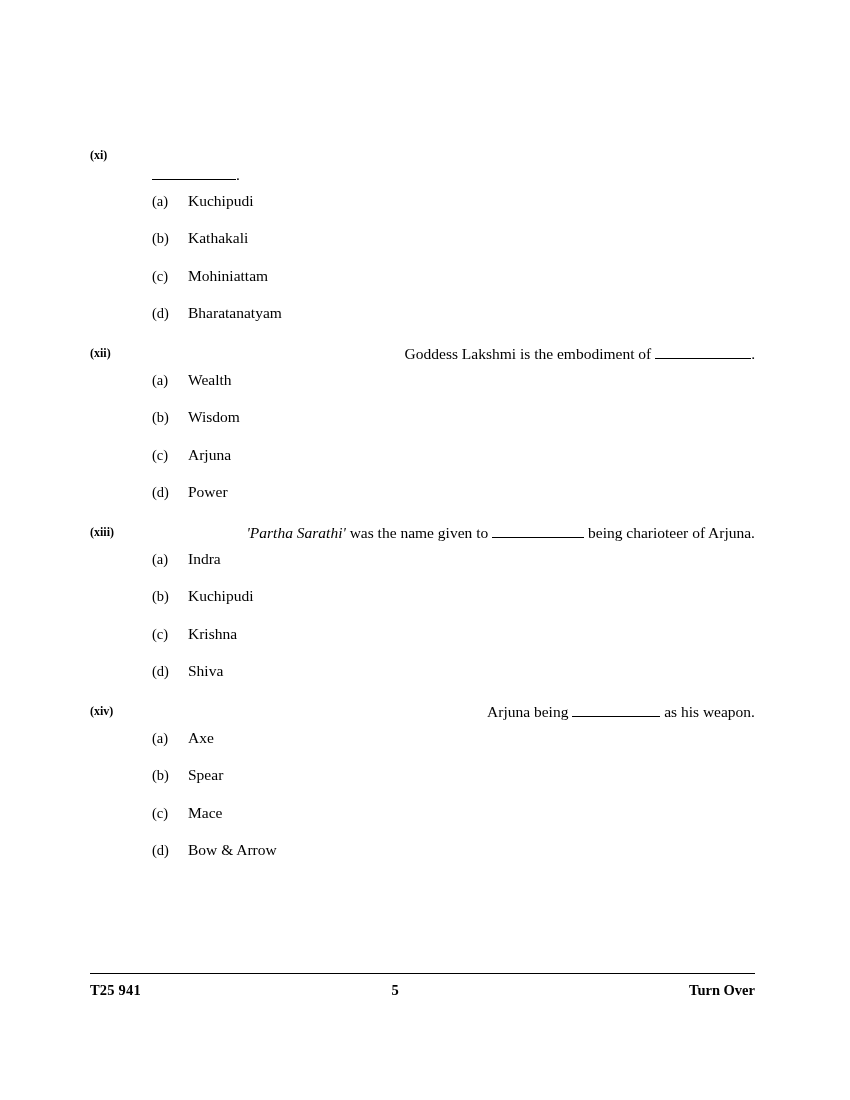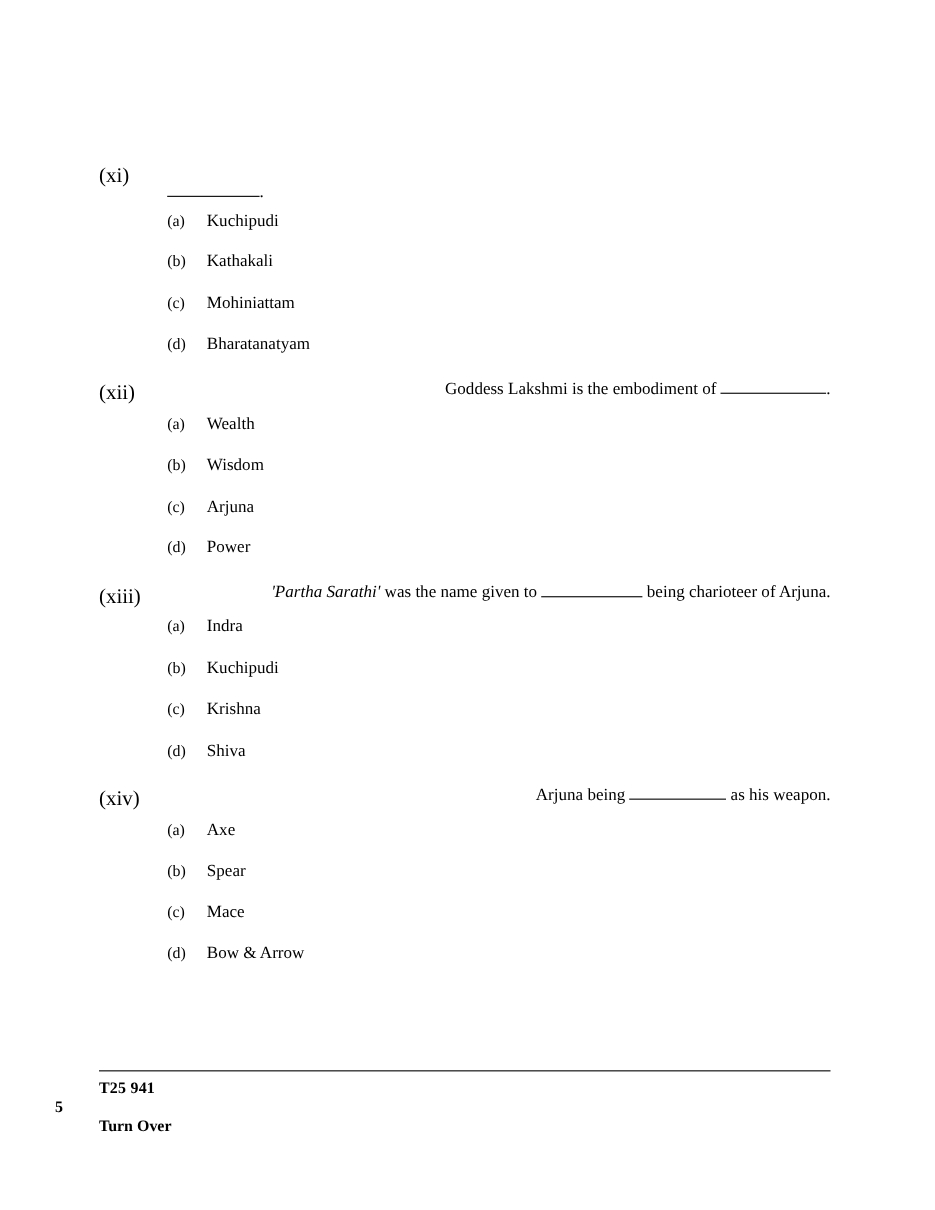--- a/index.html
+++ b/index.html
@@ -35,22 +35,23 @@
   }
   .qrow {
     display: flex;
     align-items: flex-start;
     font-size: 15.5px;
     line-height: 1.35;
   }
   .qnum {
     width: 62px;
     flex: 0 0 62px;
-    font-size: 19px;
+    font-size: 12px;
     padding-top: 1px;
+    font-weight: bold;
   }
   .qtext {
     flex: 1 1 auto;
     position: relative;
   }
   
   .stem-justify {
     text-align: justify;
     text-align-last: justify;
     width: 530px;
@@ -103,24 +104,23 @@
     top: 973px;
     width: 665px;
     border-top: 1px solid #000;
   }
   .footer {
     position: absolute;
     left: 90px;
     top: 982px;
     width: 665px;
     display: flex;
-    align-items: flex-start;
+    align-items: flex-end;
     font-size: 14.5px;
     font-weight: bold;
-    flex-direction: column;
   }
   .footer-left { flex: 0 0 auto; letter-spacing: 0.2px; }
   .footer-center {
     flex: 1 1 auto;
     text-align: center;
     margin-left: -40px;
   }
   .footer-right { flex: 0 0 auto; }
 </style>
 </head>

